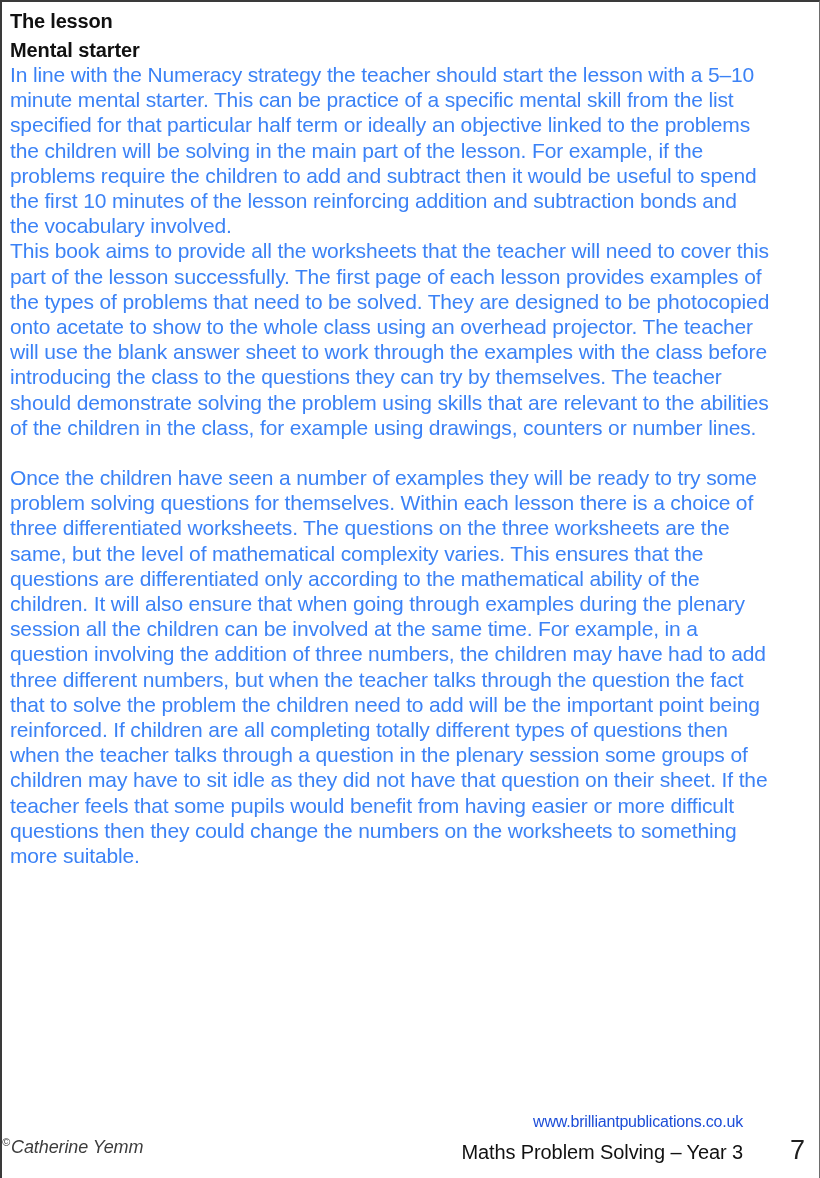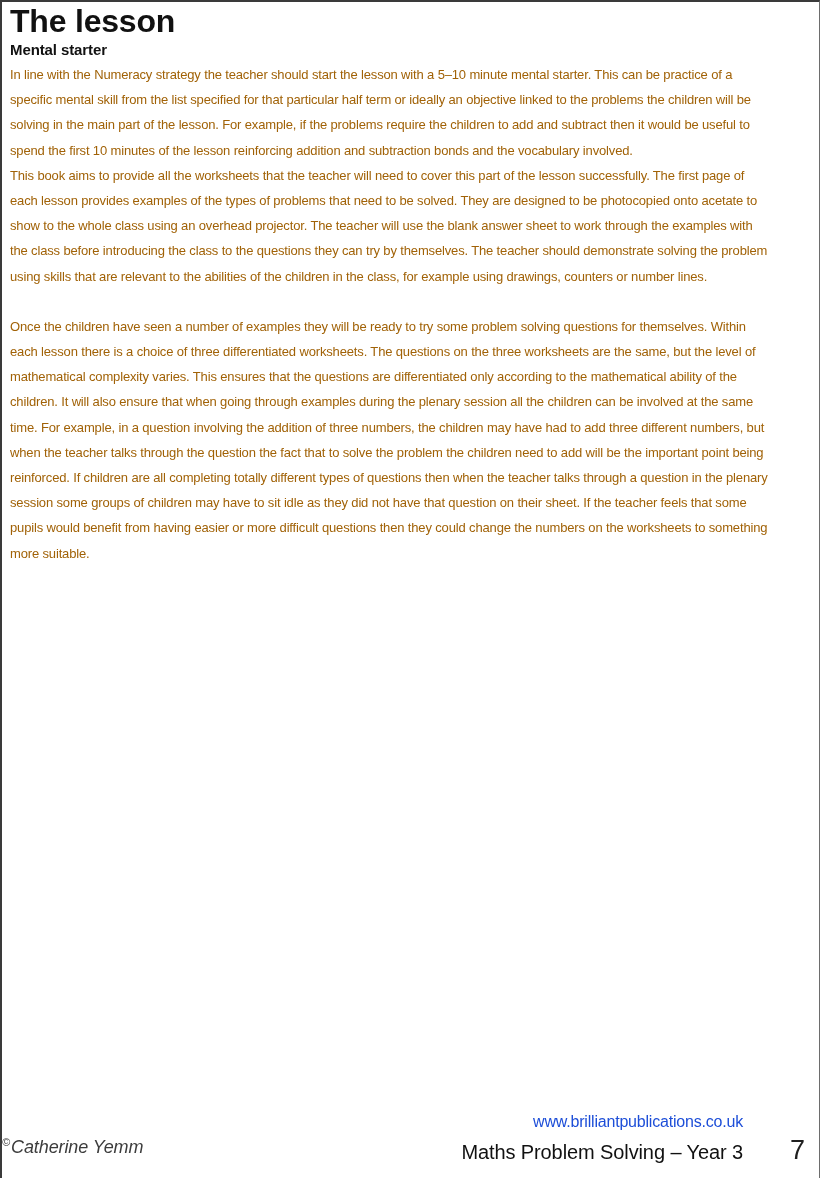--- a/index.html
+++ b/index.html
@@ -28,47 +28,47 @@
   }
 
   .content {
     position: absolute;
     left: 8px;
     top: 0;
     width: 760px;
   }
 
   .title {
-    font-size: 32px;
+    font-size: 20px;
     font-weight: bold;
     line-height: 30px;
     letter-spacing: -0.2px;
     margin: 4px 0 0 0;
     color: #111111;
   }
 
   .subhead {
-    font-size: 15px;
+    font-size: 20px;
     font-weight: bold;
     line-height: 24px;
     letter-spacing: -0.1px;
     margin: 2px 0 0 0;
     color: #111111;
   }
 
   .subhead.spaced {
     margin-top: 20px;
   }
 
   .body-text {
-    font-size: 13px;
+    font-size: 21px;
     line-height: 25.2px;
     letter-spacing: -0.15px;
     margin: 0;
-    color: #a16207;
+    color: #3b82f6;
     white-space: pre-line;
   }
 
   .para-gap {
     height: 25px;
   }
 
   
   .footer {
     position: absolute;

